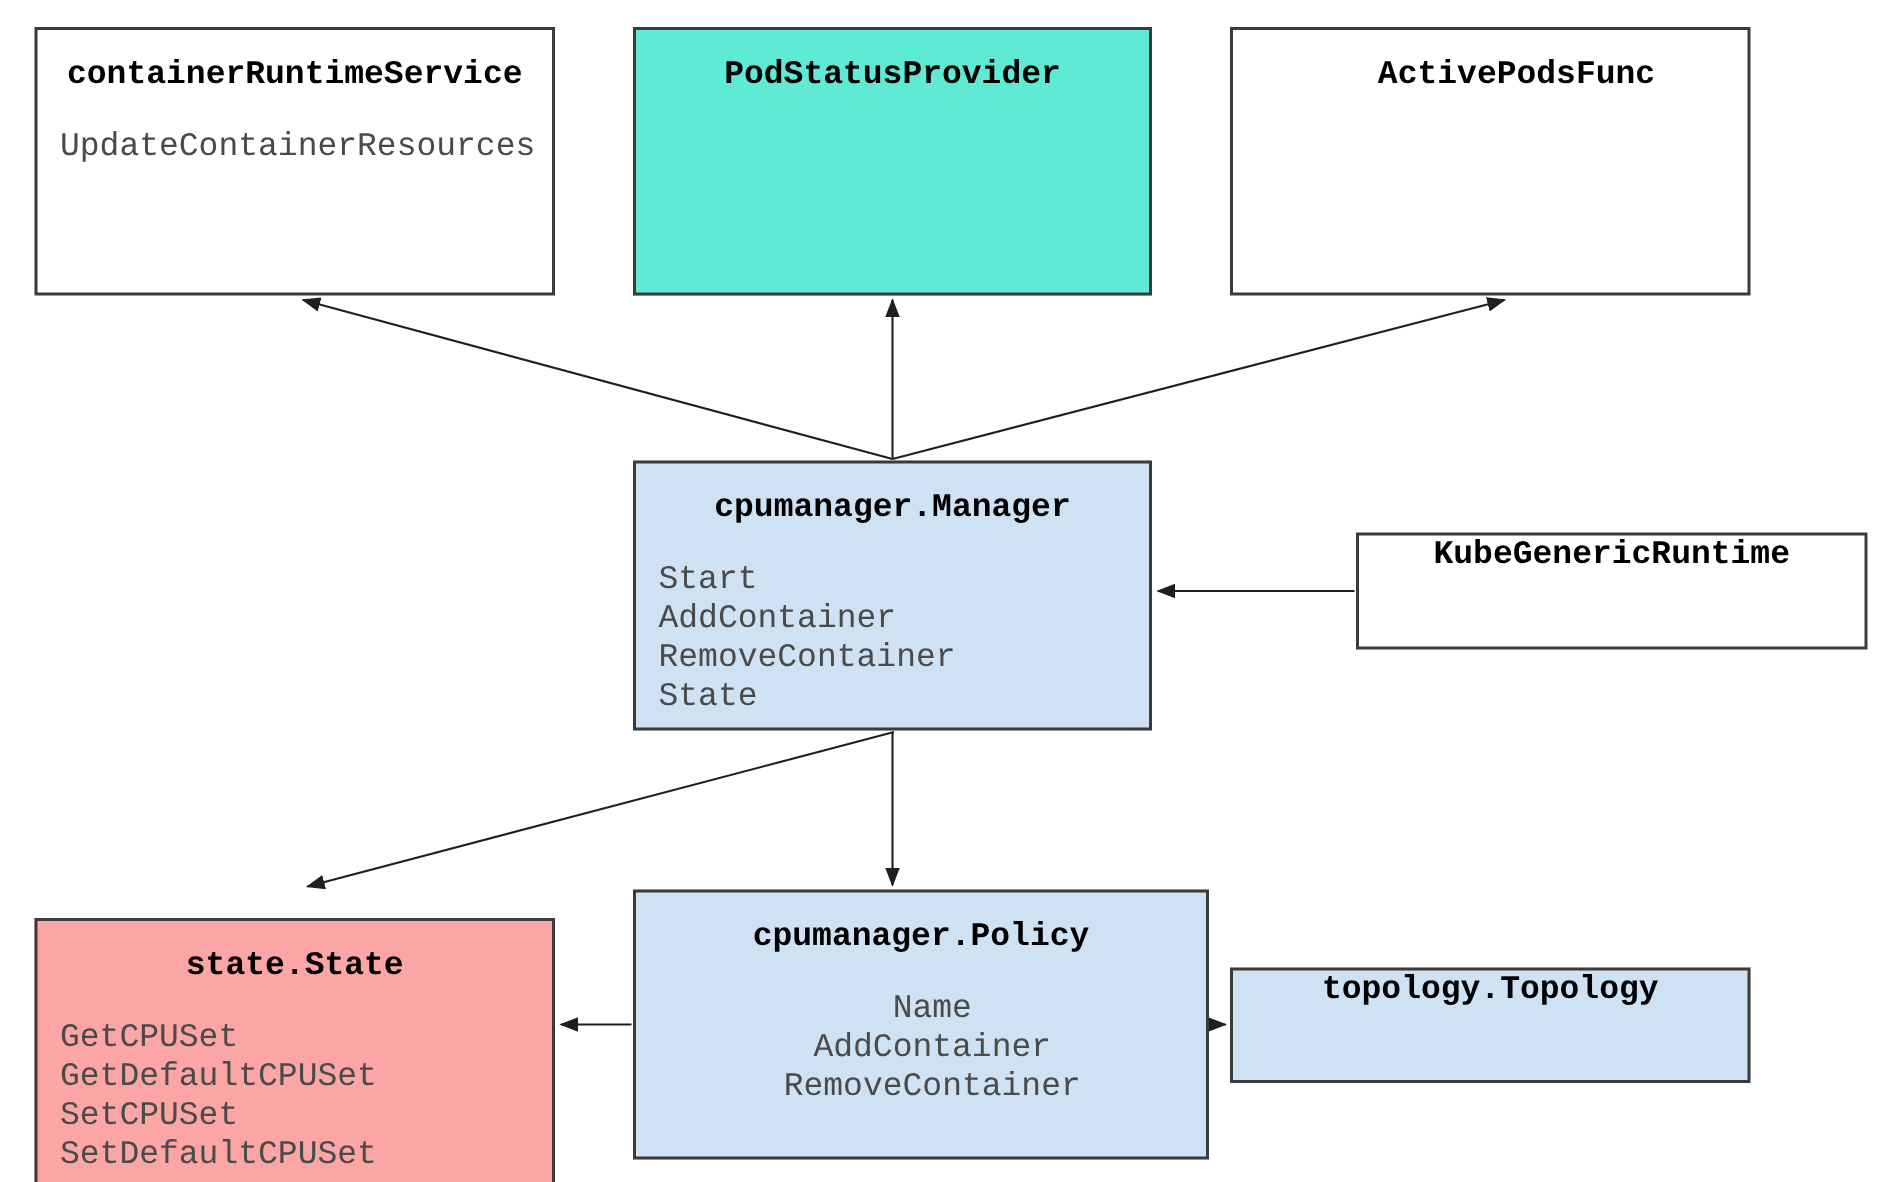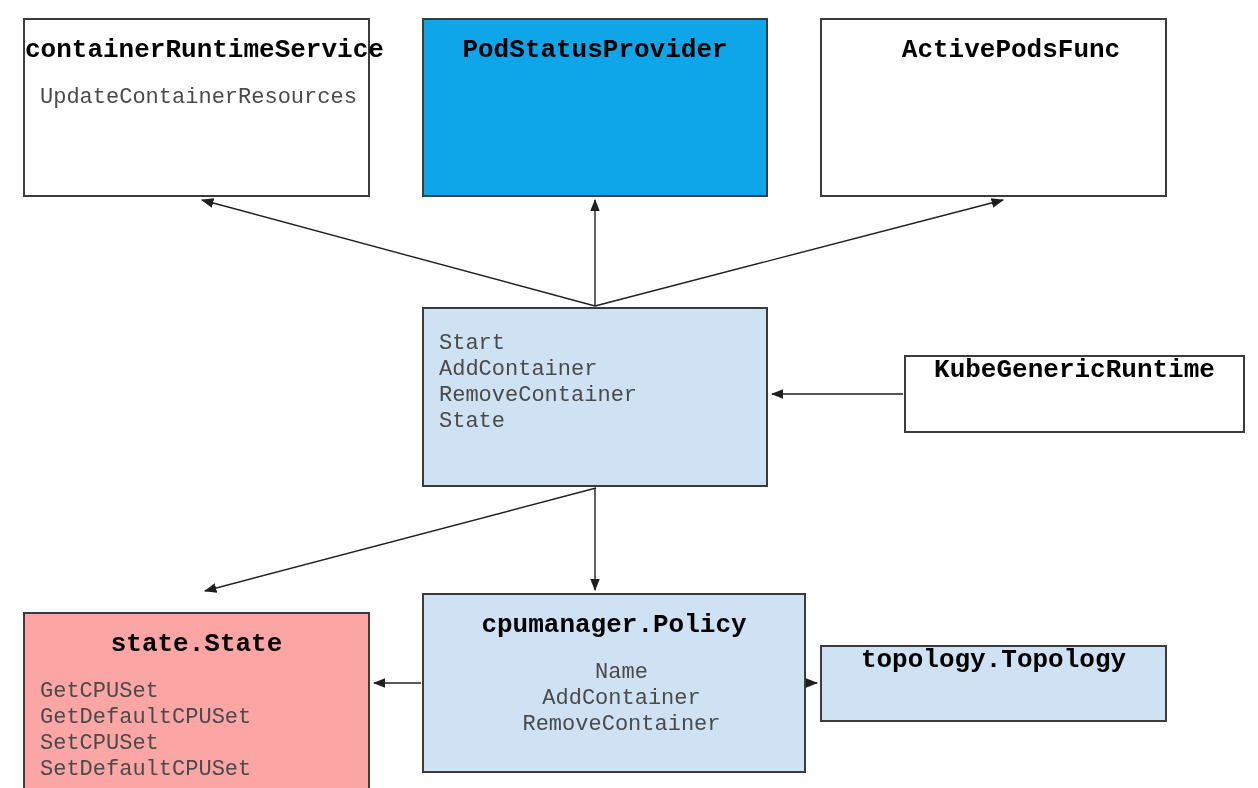--- a/index.html
+++ b/index.html
@@ -23,21 +23,21 @@
     height: 788px;
   }
   .node {
     position: absolute;
     box-sizing: border-box;
     border: 2px solid #3b3b3b;
   }
   .node-title {
     font-weight: bold;
     color: #000000;
-    font-size: 26px;
+    font-size: 22px;
     line-height: 26px;
     text-align: center;
     margin-top: 17px;
     white-space: pre;
   }
   .node.vcenter {
     display: flex;
     justify-content: center;
   }
   .node.vcenter .node-title {
@@ -69,27 +69,28 @@
       <line x1="596" y1="488" x2="205" y2="591" stroke="#1f1f1f" stroke-width="1.4" marker-end="url(#arrowhead)"></line>
       <line x1="595" y1="488" x2="595" y2="590" stroke="#1f1f1f" stroke-width="1.4" marker-end="url(#arrowhead)"></line>
       <line x1="421" y1="683" x2="374" y2="683" stroke="#1f1f1f" stroke-width="1.4" marker-end="url(#arrowhead)"></line>
       <line x1="769" y1="683" x2="817" y2="683" stroke="#1f1f1f" stroke-width="1.4" marker-end="url(#arrowhead)"></line>
     </svg>
   <div id="nodes-layer">
       <div class="node" style="left: 23px; top: 18px; width: 347px; height: 179px; background: rgb(255, 255, 255); border-color: rgb(59, 59, 59);">
         <div class="node-title" style="color: rgb(0, 0, 0);">containerRuntimeService</div>
         <div class="node-methods" style="color: rgb(74, 74, 74);">UpdateContainerResources</div>
       </div>
-      <div class="node" style="left: 422px; top: 18px; width: 346px; height: 179px; background: #0ea5e9; border-color: rgb(59, 59, 59);">
+      <div class="node" style="left: 422px; top: 18px; width: 346px; height: 179px; background: #5eead4; border-color: rgb(59, 59, 59);">
         <div class="node-title" style="color: rgb(0, 0, 0);">PodStatusProvider</div>
       </div>
       <div class="node" style="left: 820px; top: 18px; width: 347px; height: 179px; background: rgb(255, 255, 255); border-color: rgb(59, 59, 59); padding-left: 35px;">
         <div class="node-title" style="color: rgb(0, 0, 0);">ActivePodsFunc</div>
       </div>
       <div class="node" style="left: 422px; top: 307px; width: 346px; height: 180px; background: rgb(207, 226, 243); border-color: rgb(59, 59, 59);">
+        <div class="node-title" style="color: rgb(0, 0, 0);">cpumanager.Manager</div>
         <div class="node-methods" style="color: rgb(74, 74, 74);">Start
 AddContainer
 RemoveContainer
 State</div>
       </div>
       <div class="node vcenter" style="left: 904px; top: 355px; width: 341px; height: 78px; background: rgb(255, 255, 255); border-color: rgb(59, 59, 59);">
         <div class="node-title" style="color: rgb(0, 0, 0);">KubeGenericRuntime</div>
       </div>
       <div class="node" style="left: 23px; top: 612px; width: 347px; height: 208px; background: #fca5a5; border-color: rgb(59, 59, 59);">
         <div class="node-title" style="color: rgb(0, 0, 0);">state.State</div>

